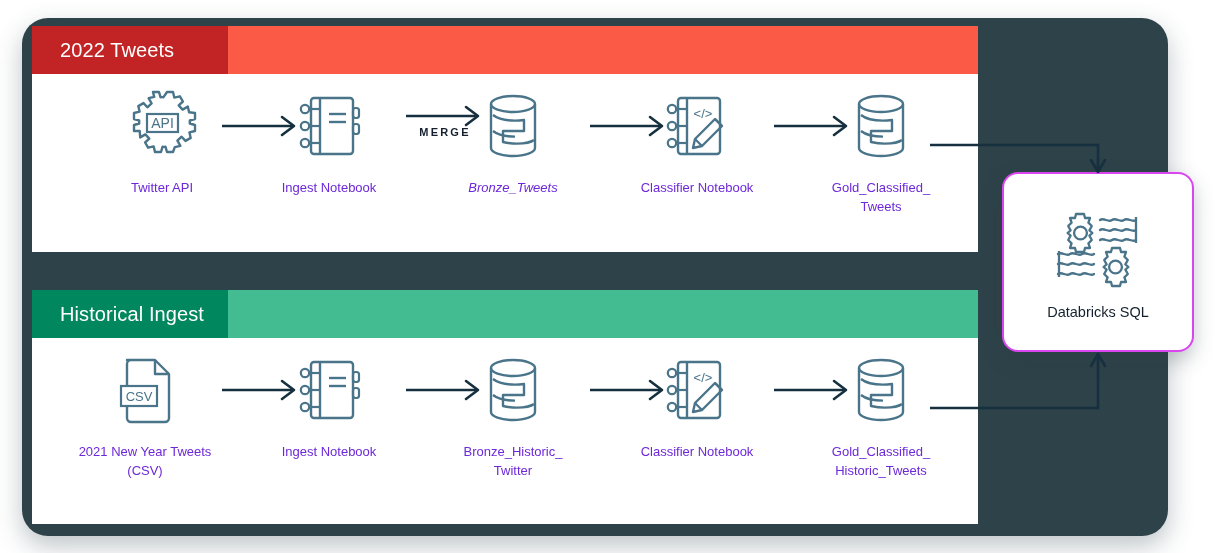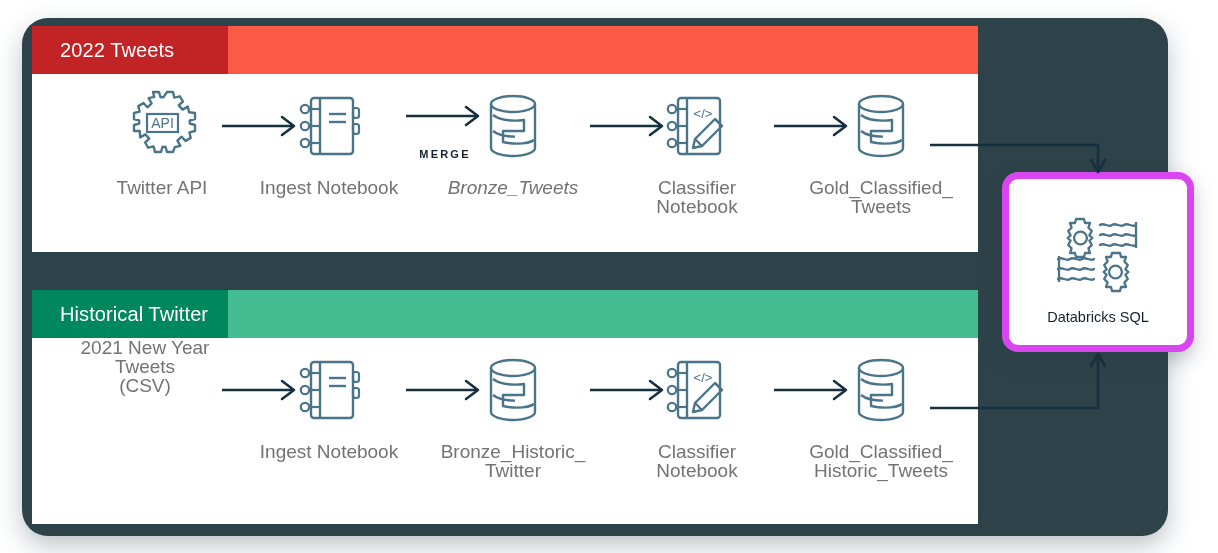--- a/index.html
+++ b/index.html
@@ -22,30 +22,30 @@
   .head-light{position:absolute;left:0;top:0;width:100%;height:100%;}
   .head-dark{position:absolute;left:0;top:0;width:196px;height:100%;}
   .head-label{position:absolute;left:28px;top:0;height:48px;line-height:48px;
      color:#ffffff;font-size:20px;letter-spacing:.1px;white-space:nowrap;}
 
   .row-body{position:absolute;left:0;top:48px;width:100%;bottom:0;}
 
   
   .stage-cell{position:absolute;top:0;width:150px;text-align:center;}
   .icon-wrap{height:104px;display:flex;align-items:center;justify-content:center;}
-  .cell-label{font-size:19px;line-height:19px;color:#737373;white-space:pre-line;}
+  .cell-label{font-size:13px;line-height:19px;color:#6d28d9;white-space:pre-line;}
 
   
   .arrow{position:absolute;width:86px;height:40px;}
   .merge-tag{position:absolute;width:86px;text-align:center;font-size:11px;
      letter-spacing:2.2px;color:#15212E;font-weight:700;}
 
   
   .db-panel{position:absolute;left:1002px;top:172px;width:192px;height:180px;
-     background:#ffffff;border:7px solid #d946ef;border-radius:16px;
+     background:#ffffff;border:2px solid #d946ef;border-radius:16px;
      box-shadow:0 8px 20px rgba(40,60,70,.28);box-sizing:border-box;}
   .db-icon{position:absolute;left:0;right:0;top:30px;display:flex;justify-content:center;}
   .db-label{position:absolute;left:0;right:0;top:130px;text-align:center;
      font-size:14.5px;color:#15212E;}
 
   
   #connectors{position:absolute;left:0;top:0;width:1218px;height:553px;
      pointer-events:none;}
 </style>
 </head>
@@ -100,21 +100,21 @@
         </div>
         <div class="cell-label">Ingest Notebook</div>
       </div>
 
       <div class="arrow" style="left:370px;top:22px;">
         <svg width="86" height="40" viewBox="0 0 86 40">
           <line x1="4" y1="20" x2="74" y2="20" stroke="#16303F" stroke-width="2.6"></line>
           <polyline points="64,11 76,20 64,29" fill="none" stroke="#16303F" stroke-width="2.6" stroke-linecap="round" stroke-linejoin="round"></polyline>
         </svg>
       </div>
-      <div class="merge-tag" style="left:370px;top:74px;">MERGE</div>
+      <div class="merge-tag" style="left:370px;top:52px;">MERGE</div>
 
       <div class="stage-cell" style="left:406px;font-style:italic;">
         <div class="icon-wrap">
           <svg width="78" height="78" viewBox="0 0 78 78">
             <ellipse cx="39" cy="17" rx="22" ry="8" fill="none" stroke="#4A7489" stroke-width="2.4"></ellipse>
             <path d="M17 17v44c0 4.4 9.8 8 22 8s22-3.6 22-8V17" fill="none" stroke="#4A7489" stroke-width="2.4"></path>
             <path d="M19 28c5 4 14 5.6 22 5.6 5 0 9-.6 9-.6v11h-21v11s7 1.6 14 1.6c8 0 15-2 17-3.6" fill="none" stroke="#4A7489" stroke-width="2.4" stroke-linejoin="round"></path>
             <path d="M19 44c5 4 14 5.6 22 5.6" fill="none" stroke="#4A7489" stroke-width="2.4"></path>
           </svg>
         </div>
@@ -168,25 +168,33 @@
 Tweets</div>
       </div>
 
     </div>
   </div>
 
   <div class="row row-bottom">
     <div class="row-head">
       <div class="head-light" style="background:#44BC92"></div>
       <div class="head-dark" style="background:#00875E"></div>
-      <div class="head-label">Historical Twitter</div>
+      <div class="head-label">Historical Ingest</div>
     </div>
     <div class="row-body">
 
       <div class="stage-cell" style="left:38px;">
+        <div class="icon-wrap">
+          <svg width="76" height="80" viewBox="0 0 76 80">
+            <path d="M20 10h28l14 14v44a4 4 0 0 1-4 4H24a4 4 0 0 1-4-4V14a4 4 0 0 1 4-4z" fill="none" stroke="#4A7489" stroke-width="2.4" stroke-linejoin="round"></path>
+            <path d="M48 10v14h14" fill="none" stroke="#4A7489" stroke-width="2.4" stroke-linejoin="round"></path>
+            <rect x="14" y="36" width="36" height="20" fill="#ffffff" stroke="#4A7489" stroke-width="2.2"></rect>
+            <text x="32" y="51" font-family="'Liberation Sans',sans-serif" font-size="13" fill="#4A7489" text-anchor="middle">CSV</text>
+          </svg>
+        </div>
         <div class="cell-label">2021 New Year Tweets
 (CSV)</div>
       </div>
 
       <div class="arrow" style="left:186px;top:32px;">
         <svg width="86" height="40" viewBox="0 0 86 40">
           <line x1="4" y1="20" x2="74" y2="20" stroke="#16303F" stroke-width="2.6"></line>
           <polyline points="64,11 76,20 64,29" fill="none" stroke="#16303F" stroke-width="2.6" stroke-linecap="round" stroke-linejoin="round"></polyline>
         </svg>
       </div>

